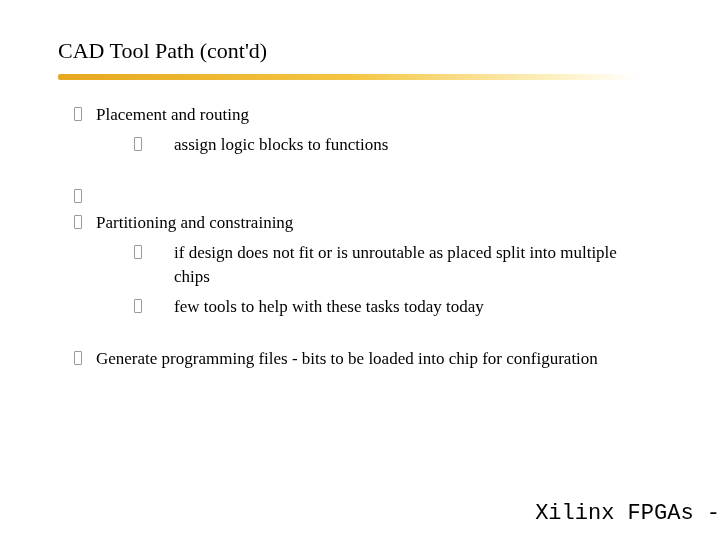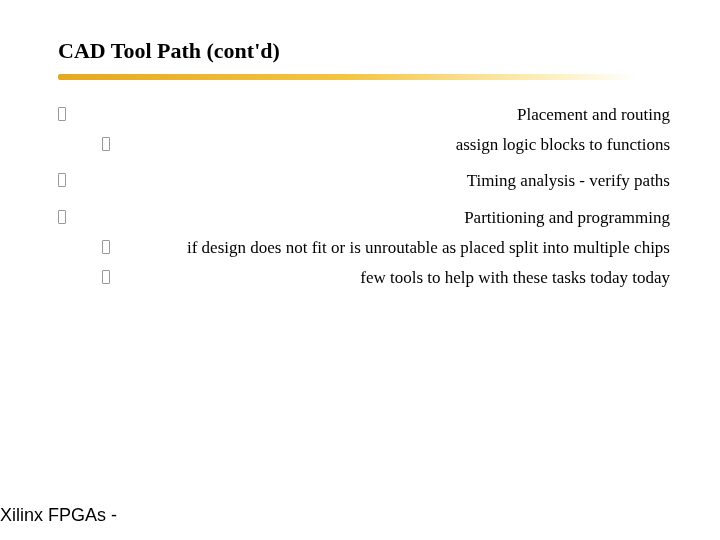--- a/index.html
+++ b/index.html
@@ -12,39 +12,38 @@
     color: #000000;
     position: relative;
     overflow: hidden;
   }
   .slide {
     padding: 38px 50px 0 58px;
     box-sizing: border-box;
   }
   .title {
     font-size: 22px;
-    font-weight: bold;
+    font-weight: normal;
     margin: 0 0 10px 0;
   }
   .underline {
     height: 6px;
     width: 580px;
     margin: 0 0 18px 0;
     background: linear-gradient(to right,
       #e6a81f 0%,
       #f4c542 50%,
       #fdf0c0 85%,
       rgba(255,255,255,0) 100%);
     border-radius: 2px;
   }
   ul {
     list-style: none;
-    margin: 0;
+    margin: 16px;
     padding: 0;
-    text-align: right;
   }
   .level1 > li {
     position: relative;
     padding: 5px 0 5px 22px;
     font-size: 17px;
     line-height: 1.45;
   }
   .level1 > li::before {
     content: "";
     position: absolute;
@@ -55,21 +54,21 @@
     box-sizing: border-box;
     border: 1px solid #999;
     border-radius: 1px;
     background: #fff;
   }
   .level2 {
     margin-top: 2px;
   }
   .level2 > li {
     position: relative;
-    padding: 3px 0 3px 22px;
+    padding: 3px 0 3px 40px;
     margin-left: 22px;
     font-size: 17px;
     line-height: 1.4;
   }
   .level2 > li::before {
     content: "";
     position: absolute;
     left: 0;
     top: 7px;
     width: 8px;
@@ -77,47 +76,49 @@
     box-sizing: border-box;
     border: 1px solid #999;
     border-radius: 1px;
     background: #fff;
   }
   .footer {
     position: absolute;
     left: 0;
     bottom: 14px;
     width: 100%;
-    text-align: left;
-    font-family: Liberation Sans, sans-serif;
-    font-size: 18px;
+    text-align: right;
+    font-family: Liberation Mono, monospace;
+    font-size: 22px;
   }
 </style>
 </head>
 <body>
 
 <div class="slide">
   <div class="title">CAD Tool Path (cont'd)</div>
   <div class="underline"></div>
 
   <ul class="level1">
     <li>
       <span>Placement and routing</span>
       <ul class="level2">
         <li><span>assign logic blocks to functions</span></li>
       </ul>
     </li>
     <li>
-      <span>Timing analysis - verify paths</span>
       <ul class="level2">
       </ul>
     </li>
     <li>
-      <span>Partitioning and programming</span>
+      <span>Partitioning and constraining</span>
       <ul class="level2">
         <li><span>if design does not fit or is unroutable as placed split into multiple chips</span></li>
         <li><span>few tools to help with these tasks today today</span></li>
       </ul>
+    </li>
+    <li>
+      <span>Generate programming files - bits to be loaded into chip for configuration</span>
     </li>
   </ul>
 </div>
 
 <div class="footer">Xilinx FPGAs -</div>
 
 </body></html>

